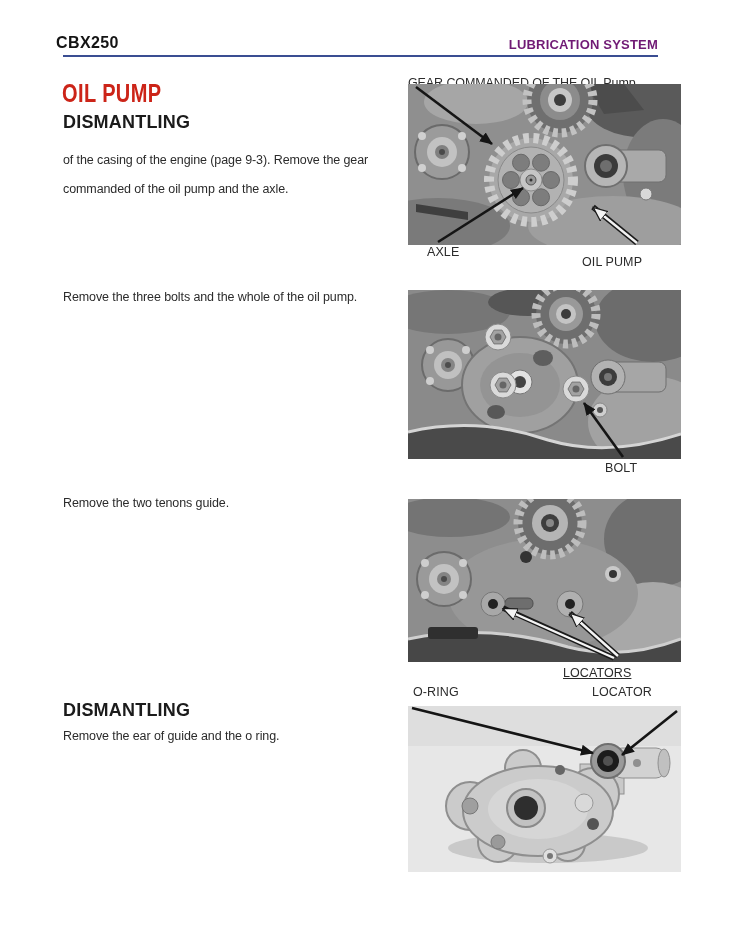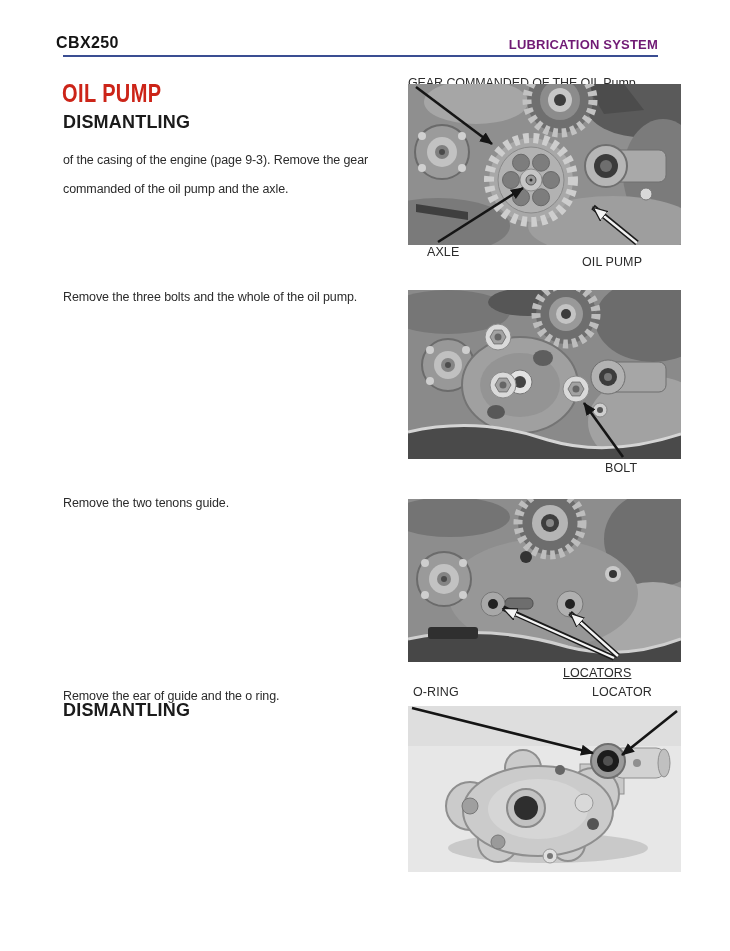--- a/index.html
+++ b/index.html
@@ -29,21 +29,21 @@
 <div class="abs h2" style="top:112px;">DISMANTLING</div>
 
 <div class="abs para" style="top:146px;">
   <div>of the casing of the engine (page 9-3). Remove the gear</div>
   <div>commanded of the oil pump and the axle.</div>
 </div>
 
 <div class="abs para-single" style="top:289px;">Remove the three bolts and the whole of the oil pump.</div>
 <div class="abs para-single" style="top:495px;">Remove the two tenons guide.</div>
 <div class="abs h2" style="top:700px;">DISMANTLING</div>
-<div class="abs para-single" style="top:688px;text-align:center;">Remove the ear of guide and the o ring.</div>
+<div class="abs para-single" style="top:728px;text-align:center;">Remove the ear of guide and the o ring.</div>
 
 <div class="abs figcap" style="left:408px;top:64px;">GEAR COMMANDED OF THE OIL Pump</div>
 
 <div class="abs fig" style="left:408px;top:84px;">
   <svg width="273" height="161" viewBox="0 0 273 161">
     <defs>
       <marker id="f1b" markerUnits="userSpaceOnUse" markerWidth="15" markerHeight="12" refX="12" refY="5.5" orient="auto">
           <path d="M0,0 L13,5.5 L0,11 z" fill="#151515"></path>
         </marker>
       <marker id="f1w" markerUnits="userSpaceOnUse" markerWidth="17" markerHeight="14" refX="13" refY="6.5" orient="auto">

